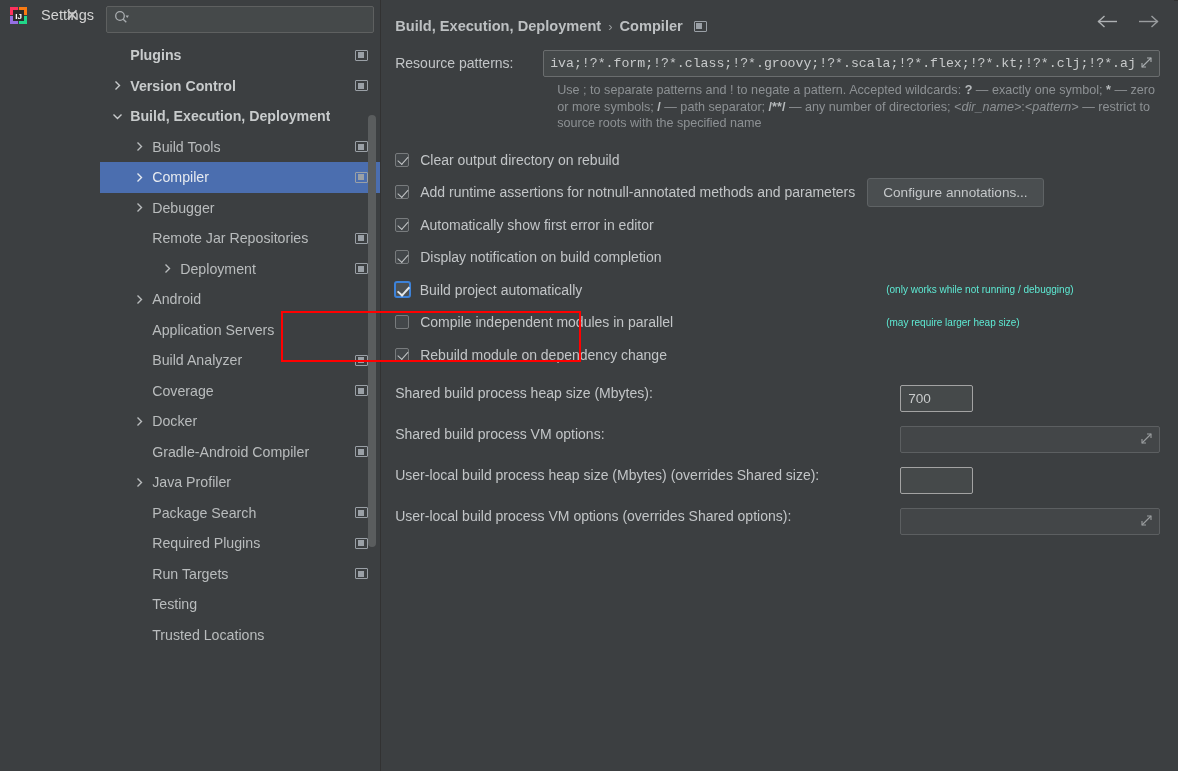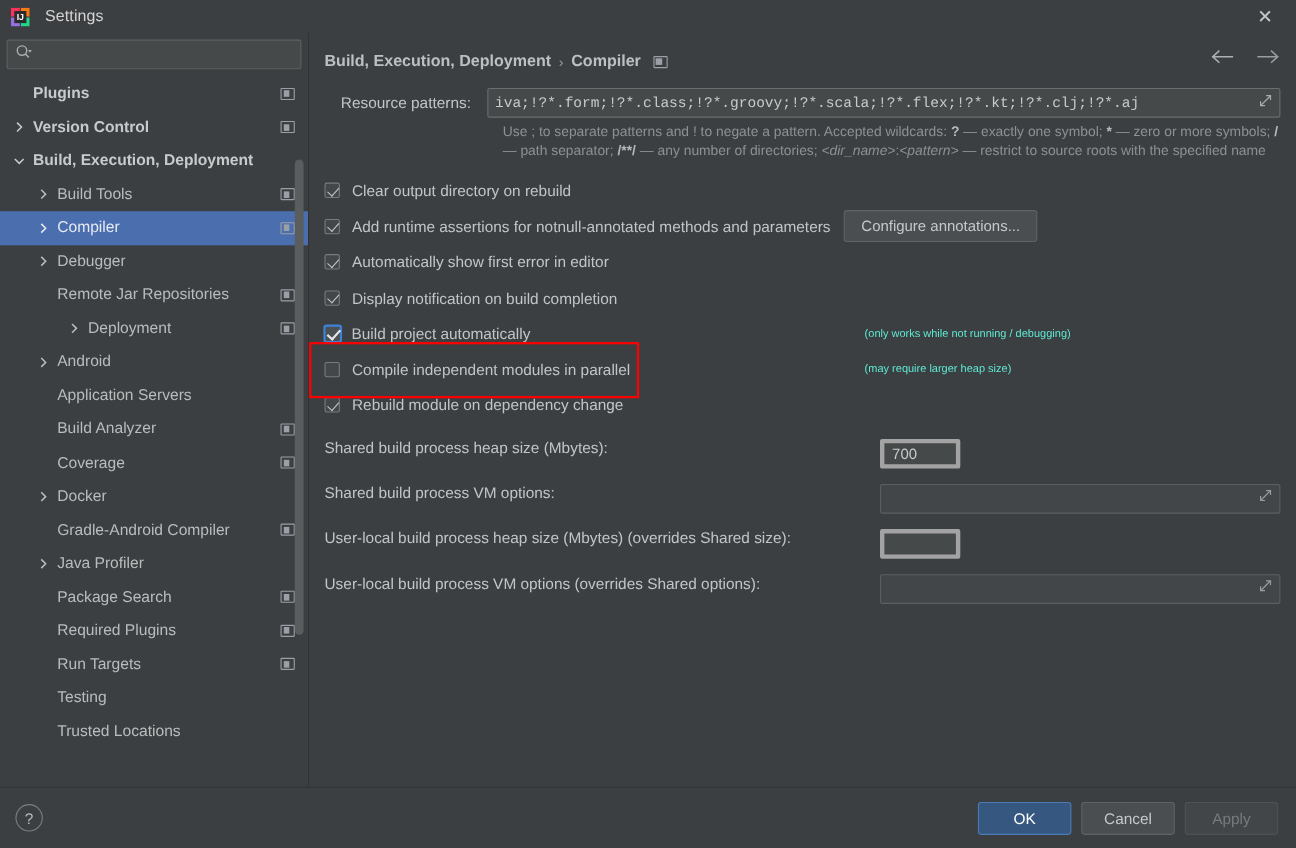--- a/index.html
+++ b/index.html
@@ -8,21 +8,21 @@
     width: 1178px; height: 771px;
     overflow: hidden;
     background: #3c3f41;
     font-family: "Liberation Sans", sans-serif;
     -webkit-font-smoothing: antialiased;
   }
   .window {
     position: relative;
     width: 1178px; height: 771px;
     background: #3c3f41;
-    display: flex; flex-direction: column;
+    display: flex; flex-direction: row;
   }
 
   
   .titlebar {
     height: 30px; flex: 0 0 30px;
     background: #3c3f41;
     display: flex; align-items: center;
     padding: 0 6px 0 10px;
     position: relative;
   }
@@ -134,21 +134,21 @@
     position: absolute; right: 14px; top: 14px;
     display: flex; gap: 18px; align-items: center;
   }
   .nav-arrow { color: #b0b3b5; cursor: default; display: block; }
 
   
   .rp-row { display: flex; align-items: flex-start; margin-top: 8px; }
   .rp-label {
     width: 148px; flex: 0 0 148px;
     font-size: 14px; color: #c2c5c7;
-    text-align: center;
+    text-align: left;
     padding-top: 5px;
   }
   .rp-field {
     flex: 1 1 auto;
     height: 27px;
     background: #45494a;
     border: 1px solid #6a6d6e;
     border-radius: 2px;
     display: flex; align-items: center;
     padding: 0 6px;
@@ -234,21 +234,21 @@
   .form-row {
     display: flex; align-items: flex-start;
     height: 41px;
   }
   .form-label {
     width: 505px; flex: 0 0 505px;
     font-size: 14px; color: #c2c5c7; white-space: nowrap;
   }
   .input-sm {
     width: 73px; height: 27px;
-    background: #45494a; border: 4px solid #a3a3a3; border-radius: 2px;
+    background: #45494a; border: 1px solid #a3a3a3; border-radius: 2px;
     color: #c8cacb; font-size: 13.6px;
     padding: 0 7px;
     font-family: "Liberation Sans", sans-serif;
     outline: none;
   }
   .input-lg {
     flex: 1 1 auto; height: 27px;
     background: #434648; border: 1px solid #5c5f61; border-radius: 2px;
     display: flex; align-items: center; padding: 0 6px;
   }

